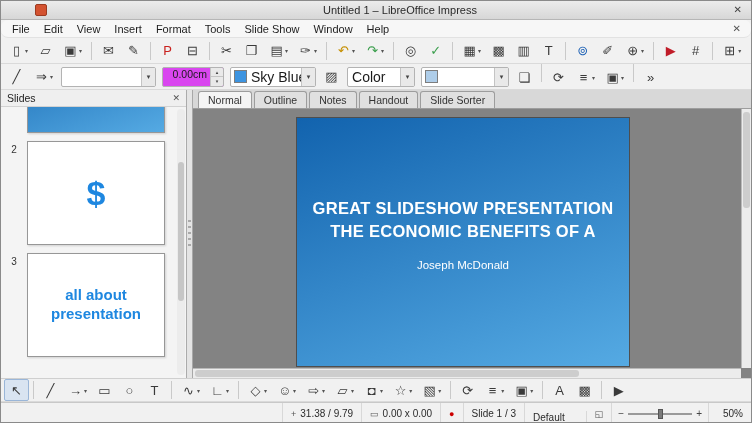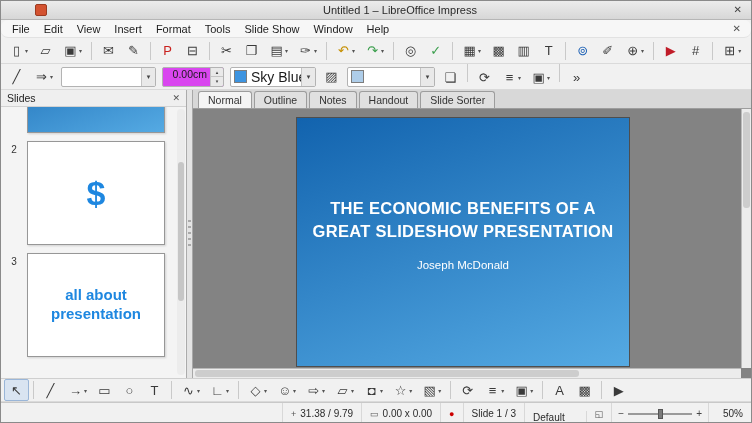--- a/index.html
+++ b/index.html
@@ -232,20 +232,24 @@
       </span>
     </span>
     <span class="combo w-line-color">
       <span class="swatch" style="background: rgb(61, 148, 224);"></span>
       <span class="combo-text">Sky Blue</span>
       <span class="combo-drop">▾</span>
     </span>
     <span><span class="tb-btn">
           <span class="glyph">▨</span>
         </span></span>
+    <span class="combo w-fill-style">
+      <span class="combo-text">Color</span>
+      <span class="combo-drop">▾</span>
+    </span>
     <span class="combo w-fill-color">
       <span class="swatch" style="background: rgb(174, 205, 233);"></span>
       <span class="combo-text"></span>
       <span class="combo-drop">▾</span>
     </span>
     <span><span class="tb-btn">
           <span class="glyph">❏</span>
         </span><span class="tb-sep"></span><span class="tb-btn">
           <span class="glyph">⟳</span>
         </span><span class="tb-btn">
@@ -299,22 +303,22 @@
       <div class="tabs-row">
           <span class="view-tab active">Normal</span>
           <span class="view-tab">Outline</span>
           <span class="view-tab">Notes</span>
           <span class="view-tab">Handout</span>
           <span class="view-tab">Slide Sorter</span>
         </div>
       <div class="canvas">
         <div class="slide" style="background: linear-gradient(160deg, rgb(18, 99, 174) 0%, rgb(85, 170, 227) 100%);">
           <div class="slide-title">
+            <div>GREAT SLIDESHOW PRESENTATION</div>
             <div>THE ECONOMIC BENEFITS OF A</div>
-            <div>GREAT SLIDESHOW PRESENTATION</div>
           </div>
           <div class="slide-subtitle">Joseph McDonald</div>
         </div>
         <div class="vscroll">
           <div class="vthumb"></div>
         </div>
         <div class="hscroll">
           <div class="hthumb"></div>
         </div>
       </div>

